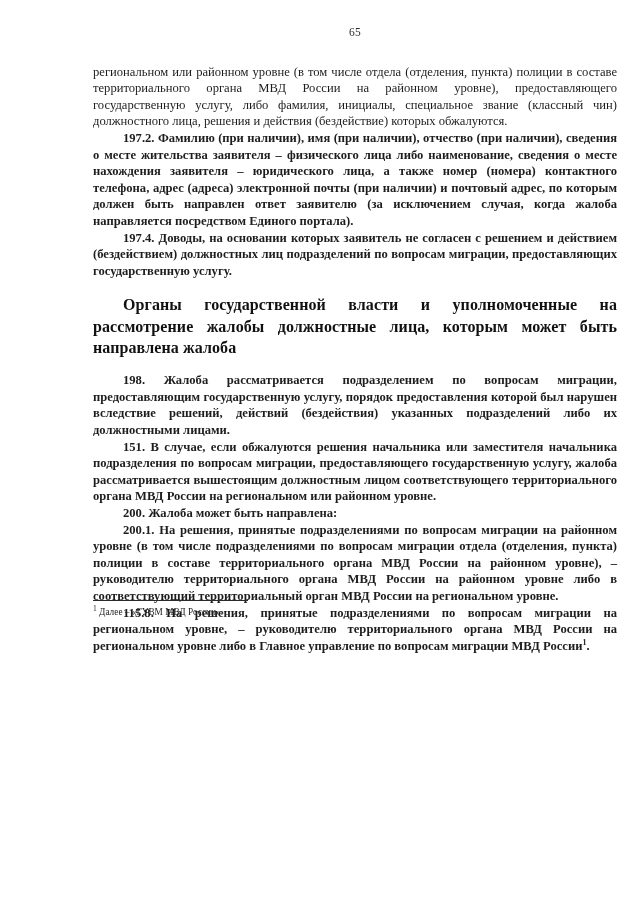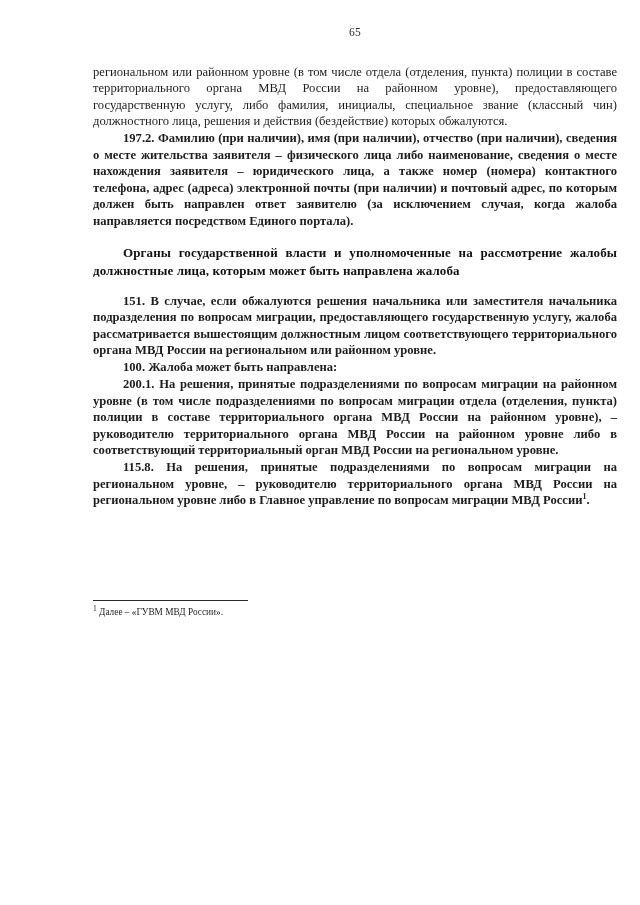--- a/index.html
+++ b/index.html
@@ -41,21 +41,21 @@
   .para {
     margin: 0 0 0.5px 0;
     text-indent: 0;
   }
   .para.indent {
     text-indent: 30px;
     font-weight: bold;
   }
   .heading {
     font-weight: bold;
-    font-size: 13px;
+    font-size: 16px;
     line-height: 1.33;
     text-align: justify;
     margin: 15px 0 14px 0;
     text-indent: 30px;
     color: #111111;
     letter-spacing: 0.1px;
   }
   .footnote-area {
     position: absolute;
     left: 62px;
@@ -86,25 +86,27 @@
 <body>
 
 <div class="page">
 
   <div class="page-number">65</div>
 
   <div class="body-text">
 
     <p class="para">региональном или районном уровне (в том числе отдела (отделения, пункта) полиции в составе территориального органа МВД России на районном уровне), предоставляющего государственную услугу, либо фамилия, инициалы, специальное звание (классный чин) должностного лица, решения и действия (бездействие) которых обжалуются.</p>
     <p class="para indent">197.2. Фамилию (при наличии), имя (при наличии), отчество (при наличии), сведения о месте жительства заявителя – физического лица либо наименование, сведения о месте нахождения заявителя – юридического лица, а также номер (номера) контактного телефона, адрес (адреса) электронной почты (при наличии) и почтовый адрес, по которым должен быть направлен ответ заявителю (за исключением случая, когда жалоба направляется посредством Единого портала).</p>
+    <p class="para indent">197.4. Доводы, на основании которых заявитель не согласен с решением и действием (бездействием) должностных лиц подразделений по вопросам миграции, предоставляющих государственную услугу.</p>
 
     <p class="heading">Органы государственной власти и уполномоченные на рассмотрение жалобы должностные лица, которым может быть направлена жалоба</p>
 
+    <p class="para indent">198. Жалоба рассматривается подразделением по вопросам миграции, предоставляющим государственную услугу, порядок предоставления которой был нарушен вследствие решений, действий (бездействия) указанных подразделений либо их должностными лицами.</p>
     <p class="para indent">151. В случае, если обжалуются решения начальника или заместителя начальника подразделения по вопросам миграции, предоставляющего государственную услугу, жалоба рассматривается вышестоящим должностным лицом соответствующего территориального органа МВД России на региональном или районном уровне.</p>
-    <p class="para indent">100. Жалоба может быть направлена:</p>
+    <p class="para indent">200. Жалоба может быть направлена:</p>
     <p class="para indent">200.1. На решения, принятые подразделениями по вопросам миграции на районном уровне (в том числе подразделениями по вопросам миграции отдела (отделения, пункта) полиции в составе территориального органа МВД России на районном уровне), – руководителю территориального органа МВД России на районном уровне либо в соответствующий территориальный орган МВД России на региональном уровне.</p>
 
     <p class="para indent"><span>115.8. На решения, принятые подразделениями по вопросам миграции на региональном уровне, – руководителю территориального органа МВД России на региональном уровне либо в Главное управление по вопросам миграции МВД России</span><sup class="inline-marker">1</sup><span>.</span></p>
 
   </div>
 
   <div class="footnote-area">
     <div class="footnote-rule"></div>
     <div class="footnote-text"><span class="footnote-marker">1</span><span> Далее – «ГУВМ МВД России».</span></div>
   </div>

